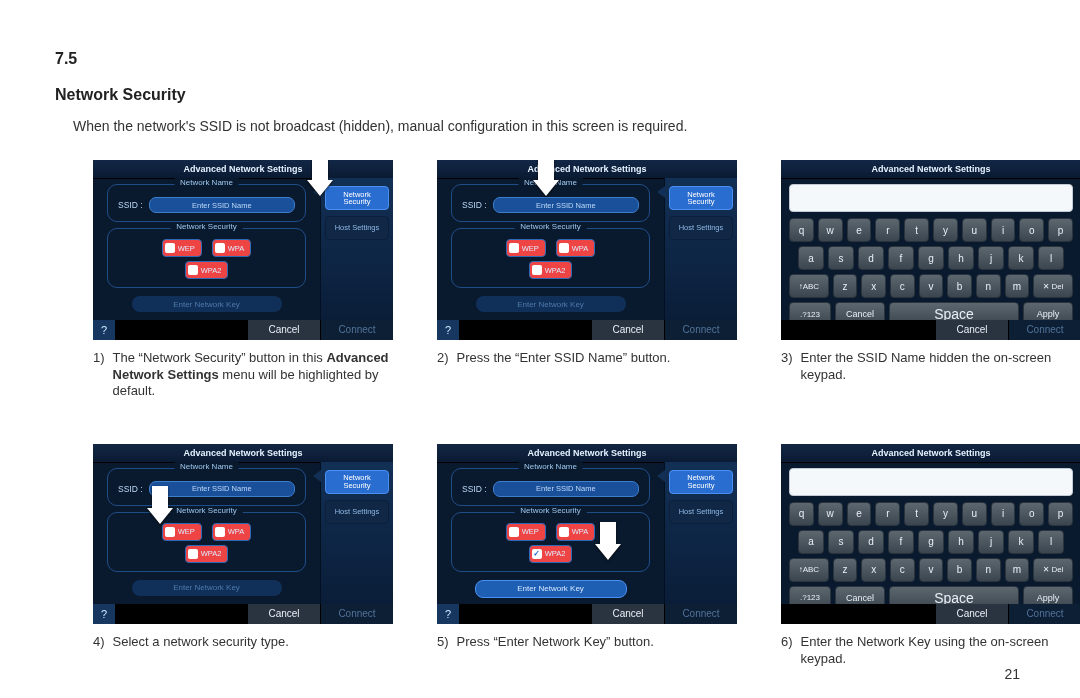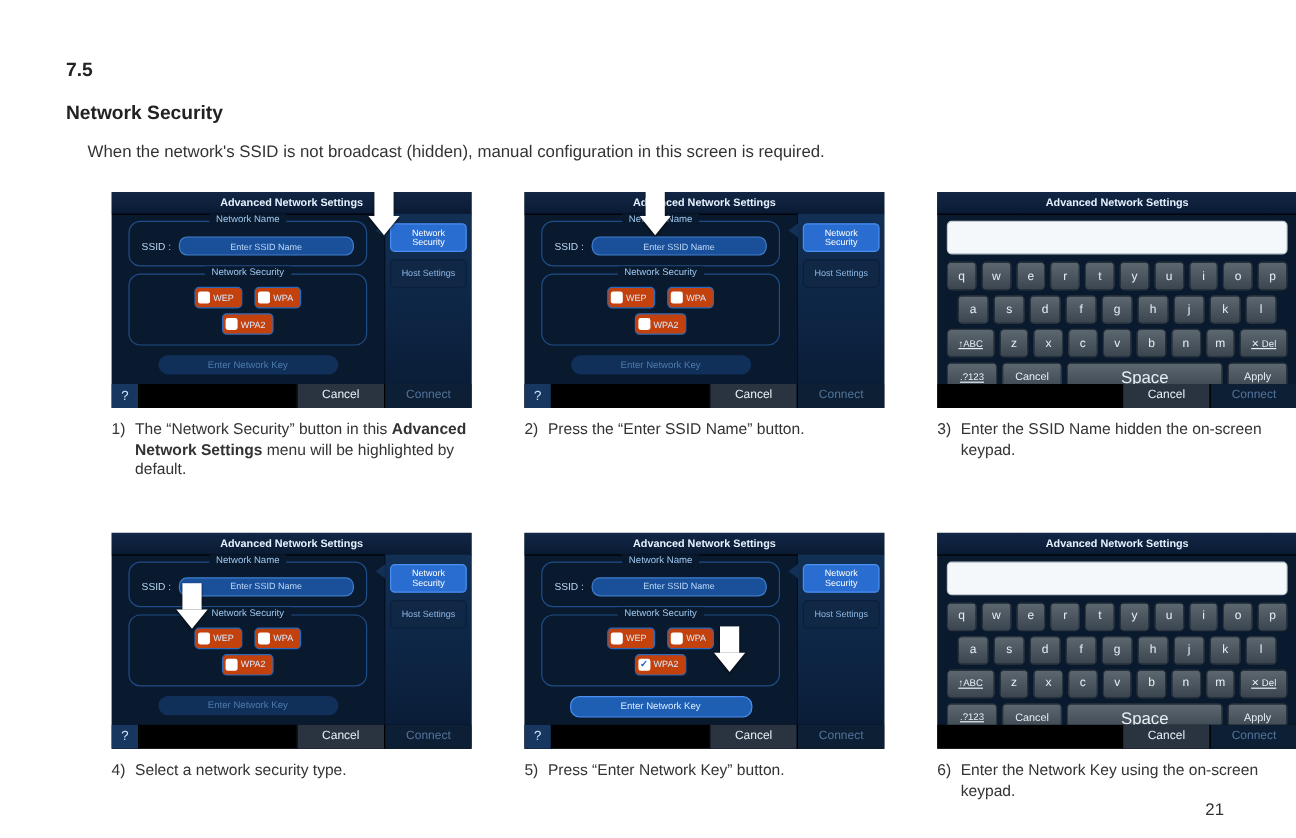--- a/index.html
+++ b/index.html
@@ -191,21 +191,21 @@
   .secrow {
     display: flex;
     justify-content: center;
     gap: 10px;
     padding: 2px 0;
   }
   .chk {
     display: flex;
     align-items: center;
     gap: 3px;
-    background: #c2410c;
+    background: #ef4444;
     border: 1px solid #2c69b8;
     border-radius: 4px;
     padding: 1px 6px 1px 2px;
     height: 14px;
   }
   .chk .box {
     width: 10px;
     height: 10px;
     background: #fff;
     border-radius: 2px;
@@ -283,21 +283,21 @@
     height: 22px;
     background: linear-gradient(#5d6770, #3b454f);
     border-radius: 4px;
     color: #e8eef5;
     font-size: 10px;
     display: flex;
     align-items: center;
     justify-content: center;
     border: 1px solid #2b343d;
   }
-  .key.wide { width: 40px; font-size: 8px; text-decoration: underline; }
+  .key.wide { width: 40px; font-size: 8px; }
   .key.space { flex: 1; font-size: 14px; }
   .key.cancelk, .key.applyk { width: 48px; font-size: 9px; }
 </style>
 </head>
 <body>
 
 <div class="page">
   <div class="heading-row">
     <span>7.5</span>
     <span>Network Security</span>

